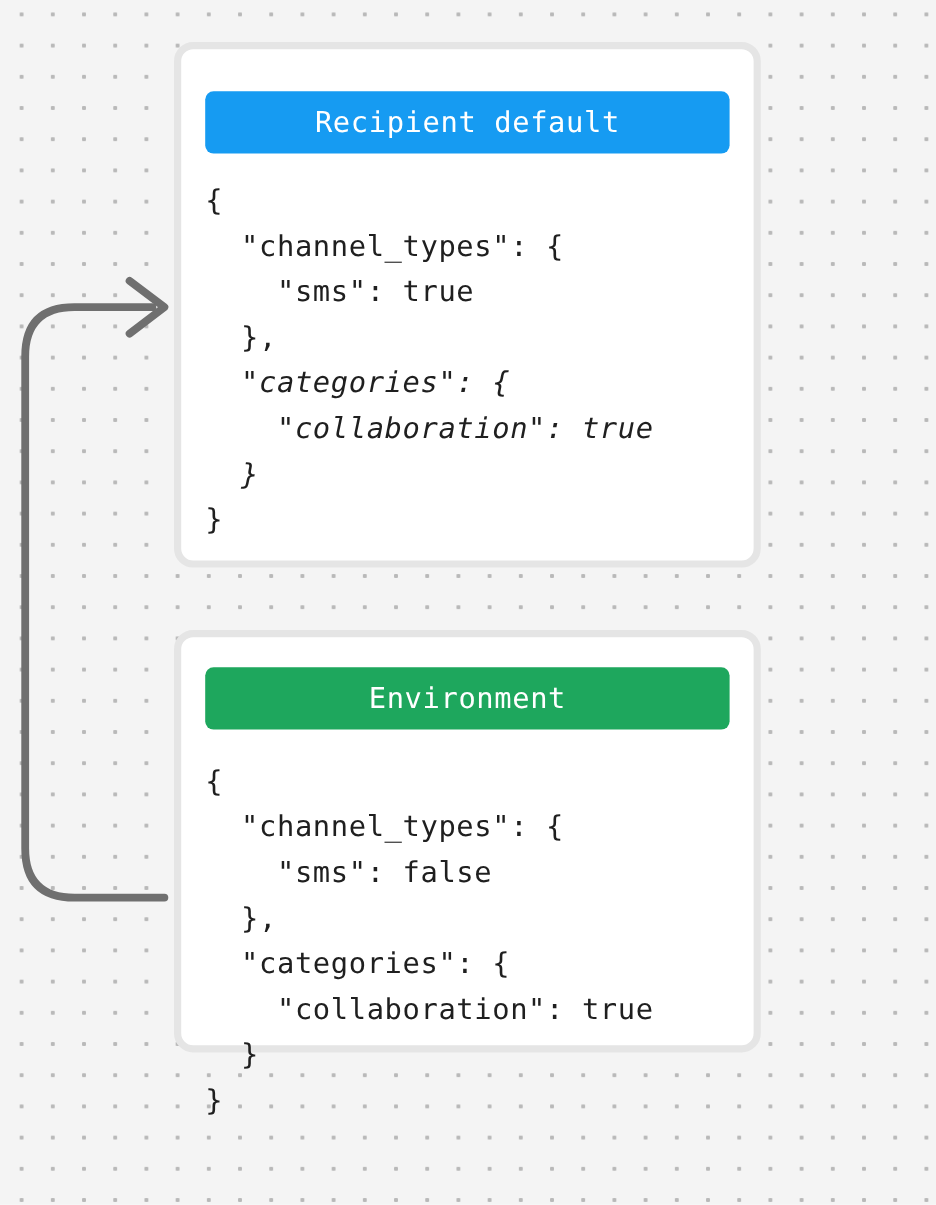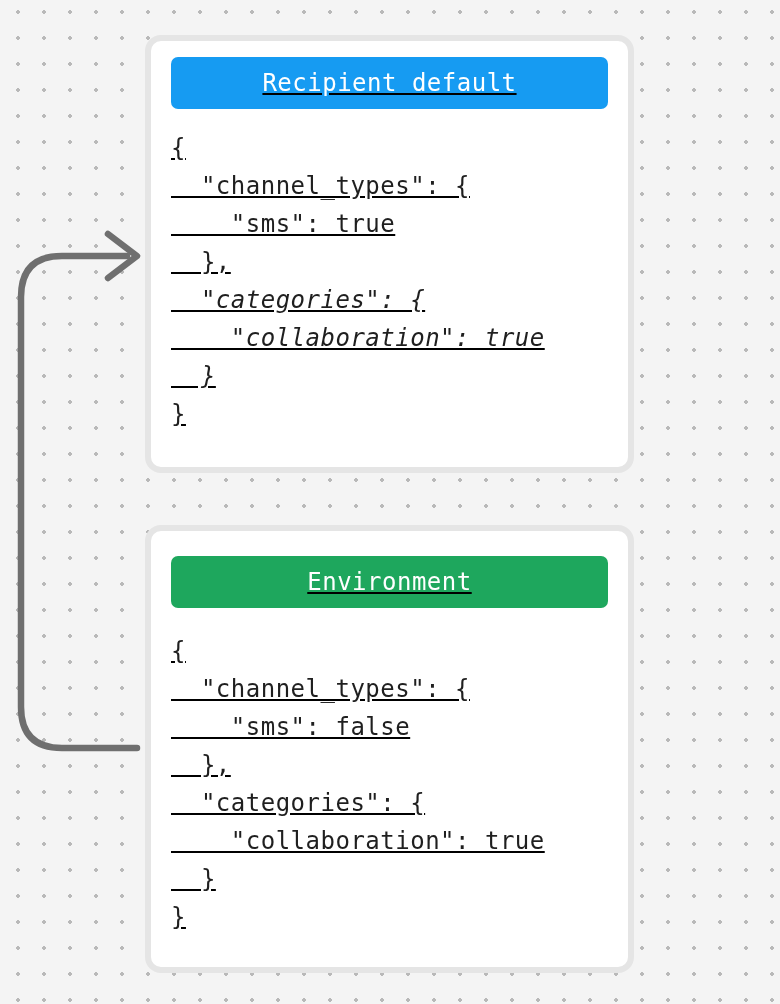--- a/index.html
+++ b/index.html
@@ -17,25 +17,24 @@
     background-position: 5px -1px;
   }
   .card {
     position: absolute;
     left: 145px;
     width: 489px;
     box-sizing: border-box;
     background: #ffffff;
     border: 6px solid #e5e5e5;
     border-radius: 16px;
-    padding: 16px 20px 0 20px;
-    text-decoration: underline;
+    padding: 35px 20px 0 20px;
   }
   .card.card-top    { top: 35px;  height: 438px; }
-  .card.card-bottom { top: 525px; height: 448px; padding-top: 25px; }
+  .card.card-bottom { top: 525px; height: 352px; padding-top: 25px; }
   .card-header {
     height: 52px;
     border-radius: 7px;
     display: flex;
     align-items: center;
     justify-content: center;
     color: #ffffff;
     font-size: 24px;
     letter-spacing: 0.5px;
     white-space: pre;

